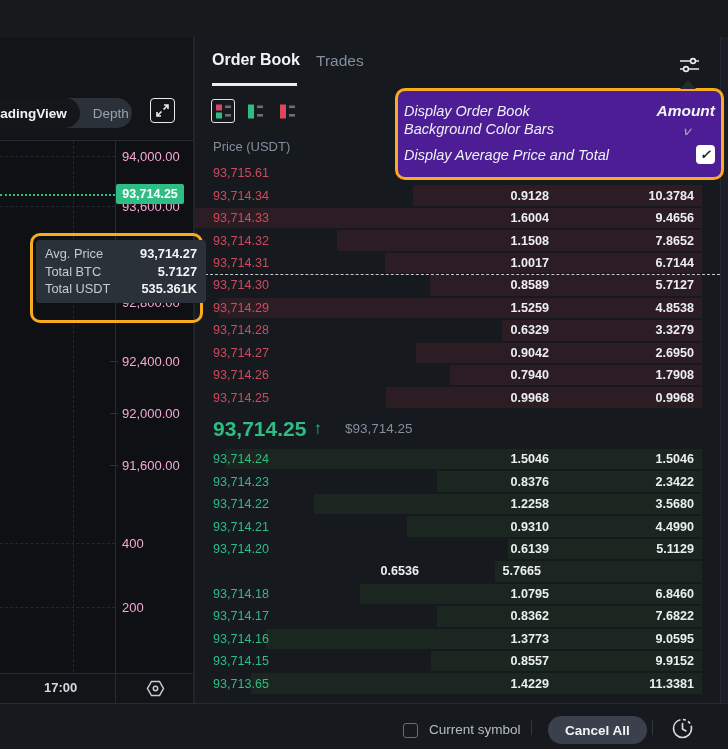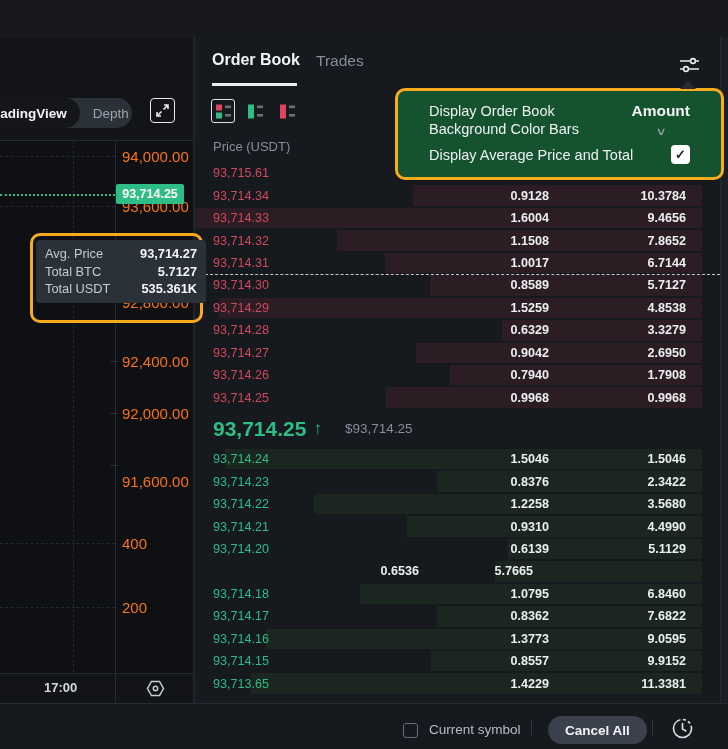--- a/index.html
+++ b/index.html
@@ -16,21 +16,21 @@
   .toggle-group{position:absolute;left:-18px;top:61px;height:30px;width:150px;background:#2b3139;border-radius:16px;display:flex;align-items:center;}
   .seg{padding:0 13px;height:30px;display:flex;align-items:center;font-size:13.5px;color:#9aa3ad;}
   .seg.active{background:#141619;border-radius:15px;color:#f2f3f5;font-weight:bold;}
   .expand-btn{position:absolute;left:150px;top:61px;width:23px;height:23px;border:1.7px solid #e8eaee;border-radius:4px;display:flex;align-items:center;justify-content:center;}
   
   #plot-bg{position:absolute;left:0;top:103px;width:193px;height:532px;background:#0e1014;border-top:1px solid #262a31;border-bottom:1px solid #262a31;}
   #scale-border{position:absolute;left:115px;top:103px;width:1px;height:563px;background:#262a31;}
   .hgrid{position:absolute;left:0;width:115px;height:0;border-top:1px dashed #23272f;}
   .tickmark{position:absolute;left:110px;width:8px;height:1px;background:#2b303a;}
   .vgrid{position:absolute;left:73px;top:104px;width:0;height:531px;border-left:1px dashed #23272f;}
-  .axis-label{position:absolute;left:122px;transform:translateY(-50%);font-size:15px;color:#f97316;white-space:nowrap;}
+  .axis-label{position:absolute;left:122px;transform:translateY(-50%);font-size:13px;color:#f9a8d4;white-space:nowrap;}
   #cur-price-line{position:absolute;left:0;top:157px;width:115px;height:0;border-top:2px dotted #2ebd85;}
   #price-badge{position:absolute;left:116px;top:147px;width:68px;height:20px;background:#2ebd85;border-radius:2px;color:#ffffff;font-weight:bold;font-size:12.5px;display:flex;align-items:center;justify-content:center;}
   #time-row{position:absolute;left:0;top:636px;width:193px;height:30px;}
   #time-label{position:absolute;left:44px;top:7px;font-size:13px;font-weight:bold;color:#d5d8de;}
   .hex-btn{position:absolute;left:144px;top:4px;width:23px;height:23px;}
   
   .hl-box{border:3.5px solid #f8ab1c;border-radius:10px;box-sizing:border-box;}
   #tooltip-box{position:absolute;left:30px;top:196px;width:173px;height:90px;z-index:20;}
   #tooltip{position:absolute;left:3px;top:4px;width:152px;background:#2b3139;border-radius:4px;padding:5px 9px;}
   .tt-row{display:flex;justify-content:space-between;line-height:17.5px;font-size:12.8px;}
@@ -46,34 +46,34 @@
   .vicon{width:24px;height:24px;border-radius:3px;display:flex;align-items:center;justify-content:center;border:1.5px solid transparent;box-sizing:border-box;}
   .vicon.sel{border-color:#dfe2e7;}
   #price-col-header{position:absolute;left:18px;top:102px;font-size:13px;color:#848e9c;}
   .ob-rows{position:absolute;left:0;width:507px;}
   #asks{top:125px;}
   #bids{top:411px;}
   .ob-row{position:relative;height:22.45px;display:grid;grid-template-columns:1fr 130px 153px;align-items:center;font-size:12.6px;}
   .ob-row span{position:relative;z-index:1;white-space:nowrap;}
   .ob-row .price{padding-left:18px;}
   .ob-row .amount,.ob-row .total{text-align:right;font-weight:bold;color:#eceef1;}
-  .ob-row .total{padding-right:16px;}
+  .ob-row .total{padding-right:8px;}
   .ask .price{color:#cf4a5e;}
   .bid .price{color:#2ebd85;}
   .bar{position:absolute;right:0;top:1px;bottom:1px;z-index:0;}
   .ask .bar{background:#2b1d23;}
   .bid .bar{background:#1a261f;}
   #hover-line{position:absolute;left:0;top:237px;width:525px;height:0;border-top:1px dashed #c3c8d0;z-index:5;}
   #hover-marker{position:absolute;left:0;top:-4px;width:0;height:0;border-top:4px solid transparent;border-bottom:4px solid transparent;border-right:6px solid #9aa0a8;}
   #mid-row{position:absolute;left:18px;top:372px;height:39px;display:flex;align-items:center;gap:7px;}
   #mid-price{font-size:21px;font-weight:bold;color:#2ebd85;}
   #mid-arrow{font-size:17px;font-weight:bold;color:#2ebd85;}
   #mid-usd{font-size:13.5px;color:#848e9c;margin-left:16px;}
   
-  #popup{position:absolute;left:395px;top:88px;width:329px;height:92px;background:#14532d;z-index:30;padding:11px 31px;box-sizing:border-box;}
+  #popup{position:absolute;left:395px;top:88px;width:329px;height:92px;background:#4c1d95;z-index:30;padding:11px 6px;box-sizing:border-box;font-style:italic;}
   #popup-arrow{position:absolute;left:680px;top:80px;width:0;height:0;border-left:8px solid transparent;border-right:8px solid transparent;border-bottom:9px solid #262b32;z-index:31;}
   .popup-row{display:flex;justify-content:space-between;align-items:center;}
   .popup-label{font-size:14.5px;line-height:18px;color:#eef0f3;}
   #dropdown{display:flex;align-items:center;gap:5px;flex-direction:column;}
   #dropdown .ddval{font-size:15.5px;font-weight:bold;color:#f2f3f5;}
   #dropdown .chev{color:#9aa3ad;font-size:11px;transform:scaleX(1.4);}
   .popup-row2{margin-top:7px;}
   #popup-check{width:19px;height:19px;background:#ffffff;border-radius:4px;display:flex;align-items:center;justify-content:center;color:#1d2127;font-size:13px;font-weight:bold;}
   
   #fchk{position:absolute;left:403px;top:19px;width:15px;height:15px;border:1.5px solid #646c77;border-radius:3px;box-sizing:border-box;}
@@ -108,21 +108,21 @@
         <div class="hgrid" style="top: 119px;"></div>
         <div class="axis-label" style="top: 119px;">94,000.00</div>
         <div class="hgrid" style="top: 169px;"></div>
         <div class="axis-label" style="top: 169px;">93,600.00</div>
         <div class="axis-label" style="top: 265px;">92,800.00</div>
         <div class="tickmark" style="top: 324px;"></div>
         <div class="axis-label" style="top: 324px;">92,400.00</div>
         <div class="tickmark" style="top: 376px;"></div>
         <div class="axis-label" style="top: 376px;">92,000.00</div>
         <div class="tickmark" style="top: 428px;"></div>
-        <div class="axis-label" style="top: 428px; margin-top: 16px;">91,600.00</div>
+        <div class="axis-label" style="top: 428px;">91,600.00</div>
         <div class="hgrid" style="top: 506px;"></div>
         <div class="axis-label" style="top: 506px;">400</div>
         <div class="hgrid" style="top: 570px;"></div>
         <div class="axis-label" style="top: 570px;">200</div>
       </div>
 
     <div id="cur-price-line"></div>
     <div id="price-badge">93,714.25</div>
 
     <div id="time-row">

